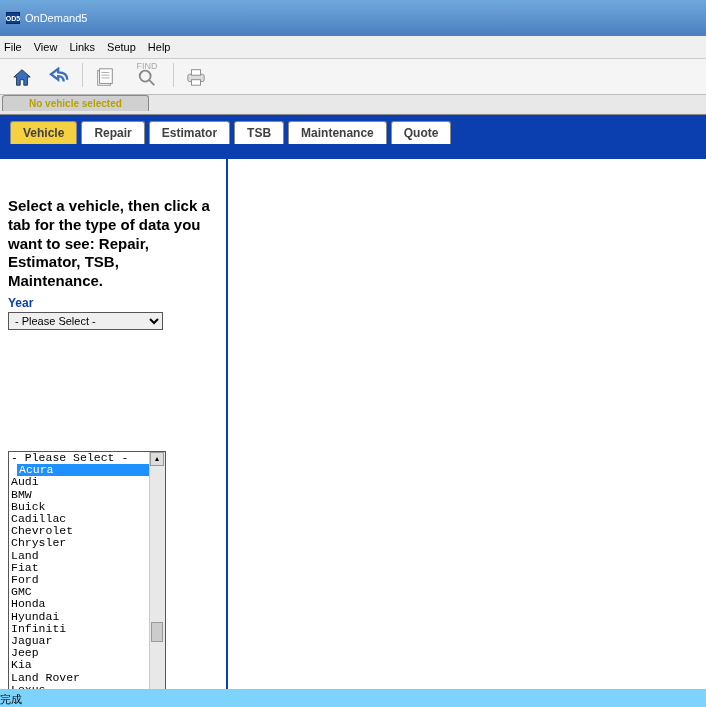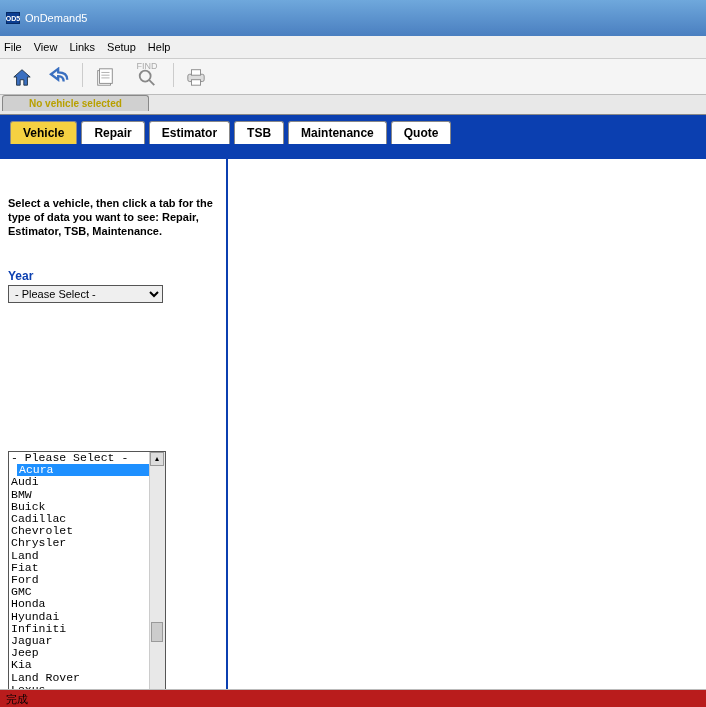--- a/index.html
+++ b/index.html
@@ -87,21 +87,21 @@
   .tab-bar {
     display: flex;
     gap: 4px;
   }
   .tab {
     background: #fff;
     border: 1px solid #888;
     border-bottom: none;
     border-radius: 3px 3px 0 0;
     padding: 4px 12px;
-    color: #000000;
+    color: #404040;
     font-weight: bold;
     font-size: 12px;
     cursor: default;
   }
   .tab.active {
     background: #f5d142;
   }
   .blue-strip {
     background: #0b3fb0;
     height: 10px;
@@ -113,22 +113,22 @@
   }
   .left-pane {
     width: 228px;
     border-right: 2px solid #0b3fb0;
     padding: 8px;
     position: relative;
   }
   .right-pane { flex: 1; }
   .intro {
     font-weight: bold;
-    font-size: 11px;
-    margin: 30px 0 31px 0;
+    font-size: 15px;
+    margin: 30px 0 5px 0;
     line-height: 1.25;
   }
   .section-label {
     color: #0b3fb0;
     font-weight: bold;
     font-size: 12px;
     margin-bottom: 2px;
   }
   .combo {
     width: 155px;
@@ -189,23 +189,23 @@
     height: 20px;
     background: #ccc;
     border: 1px solid #999;
   }
   .status-bar {
     position: absolute;
     bottom: 0;
     left: 0;
     right: 0;
     height: 18px;
-    background: #b91c1c;
+    background: #7dd3fc;
     border-top: 1px solid #bbb;
-    padding: 2px 6px;
+    padding: 2px 0;
     font-size: 11px;
   }
 </style>
 </head>
 <body>
 
 <div class="title-bar">
   <span class="title-icon">OD5</span>
   <span>OnDemand5</span>
 </div>

